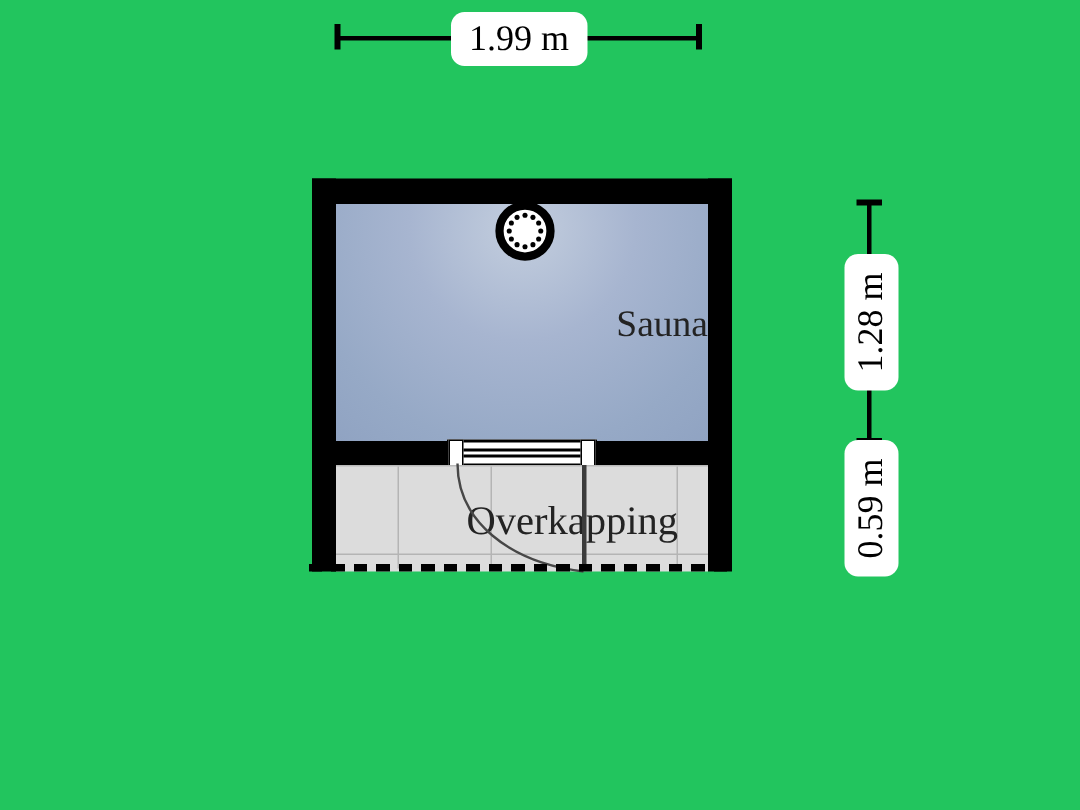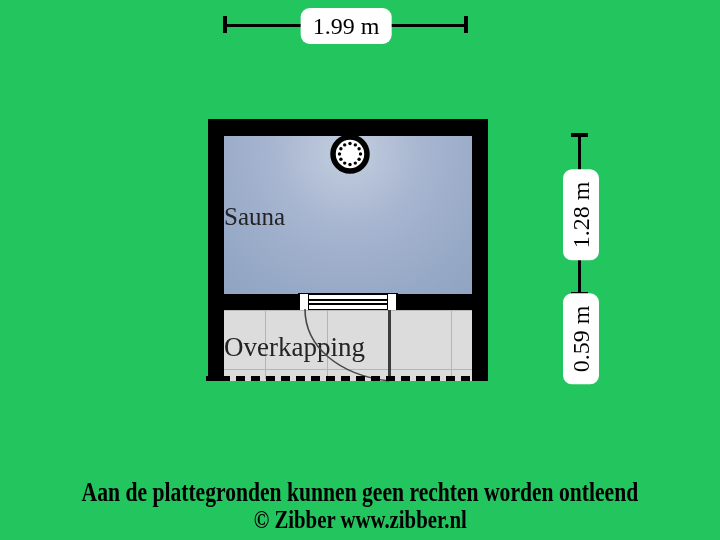--- a/index.html
+++ b/index.html
@@ -38,21 +38,21 @@
     background:radial-gradient(circle at 50% 10%, #c3cede 0%, #a7b5d0 40%, #96a9c6 78%, #90a3c2 100%);
   }
   .overkapping-floor{
     background:#dcdcdc;
     border-top:1px solid #b9b9b9;
   }
   .gridline-v{width:1px;background:#b4b4b4;}
   .gridline-h{height:1px;background:#b4b4b4;}
 
   .room-label{
-    text-align:left;color:#232323;
+    text-align:right;color:#232323;
   }
   .room-label.sauna{font-size:25px;}
   .room-label.overkapping{font-size:27px;}
 
   
   .window-frame{
     background:#fff;
     border:2px solid #000;
     box-sizing:border-box;
   }
@@ -142,20 +142,14 @@
 
   <div class="abs dashed-line" style="left:206px;top:376px;width:284px;"></div>
 
   <div class="abs dim-line-v" style="left:578px;top:135px;height:246px;"></div>
   <div class="abs dim-tick-h" style="left:571px;top:133px;"></div>
   <div class="abs dim-tick-h" style="left:571px;top:292px;"></div>
   <div class="abs dim-tick-h" style="left:571px;top:377px;"></div>
   <div class="abs dim-label rot" style="left:581px;top:215px;">1.28 m</div>
   <div class="abs dim-label rot" style="left:581px;top:339px;">0.59 m</div>
 
-  <div class="abs footer-line footer-disclaimer" style="top:477px;">
-    <span class="squeeze">Aan de plattegronden kunnen geen rechten worden ontleend</span>
-  </div>
-  <div class="abs footer-line footer-copyright" style="top:505px;">
-    <span class="squeeze">© Zibber www.zibber.nl</span>
-  </div>
 
 </div>
 
 </body></html>

